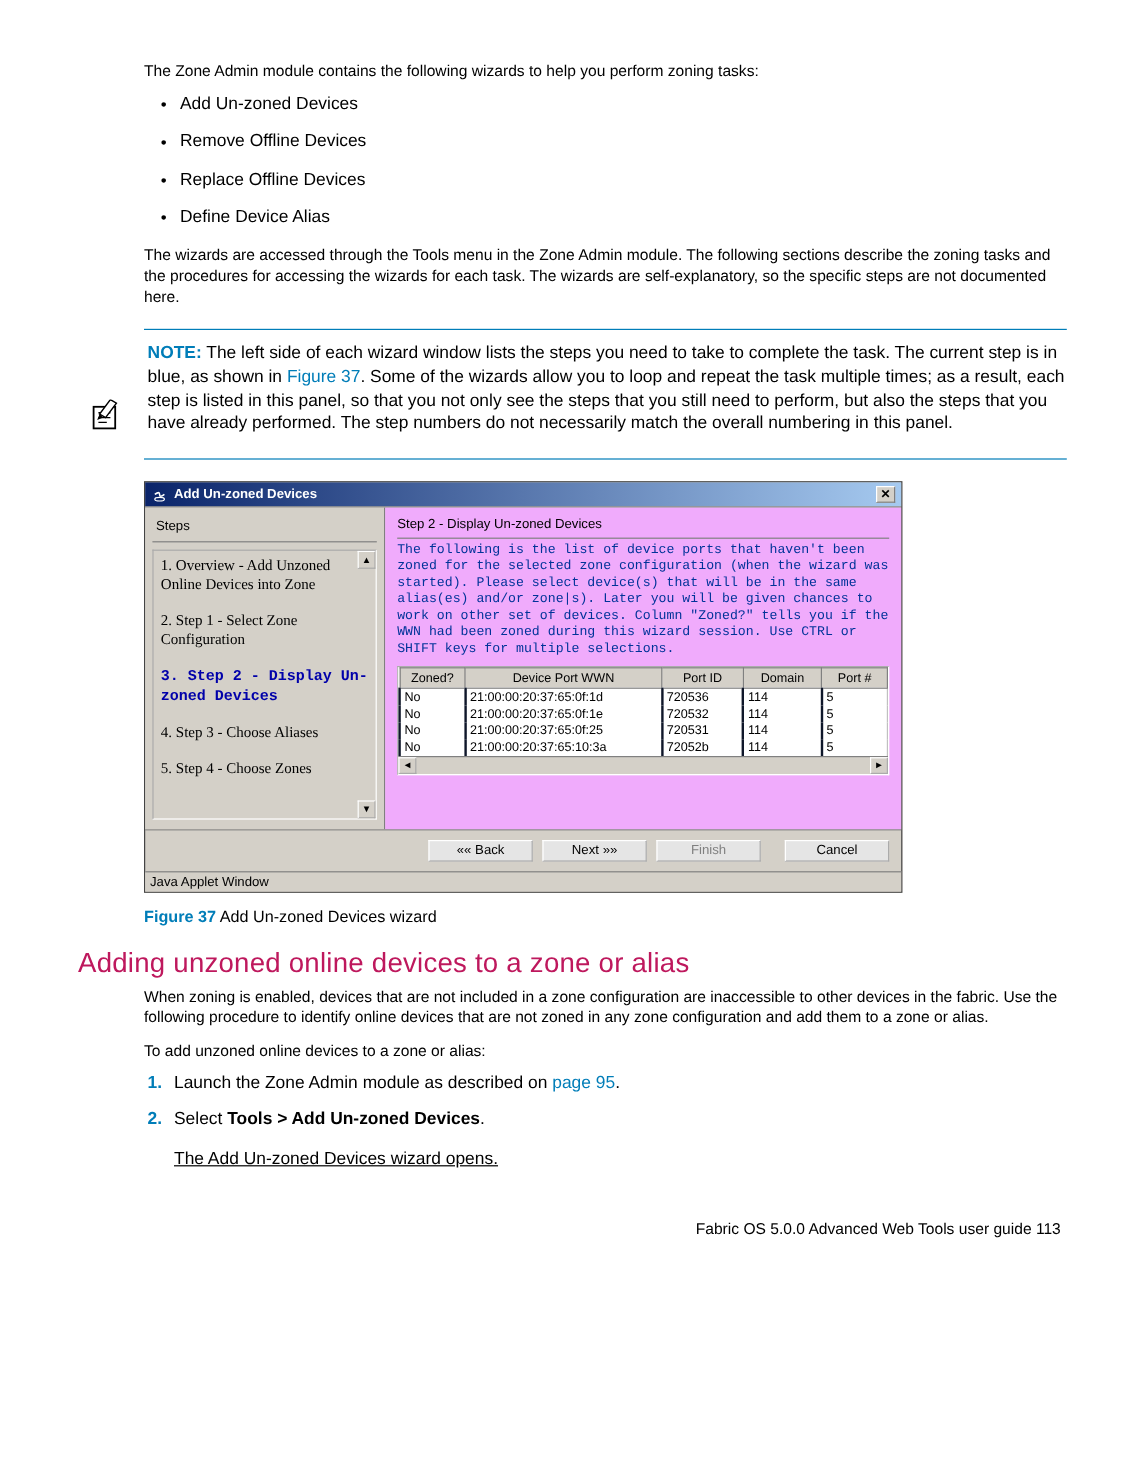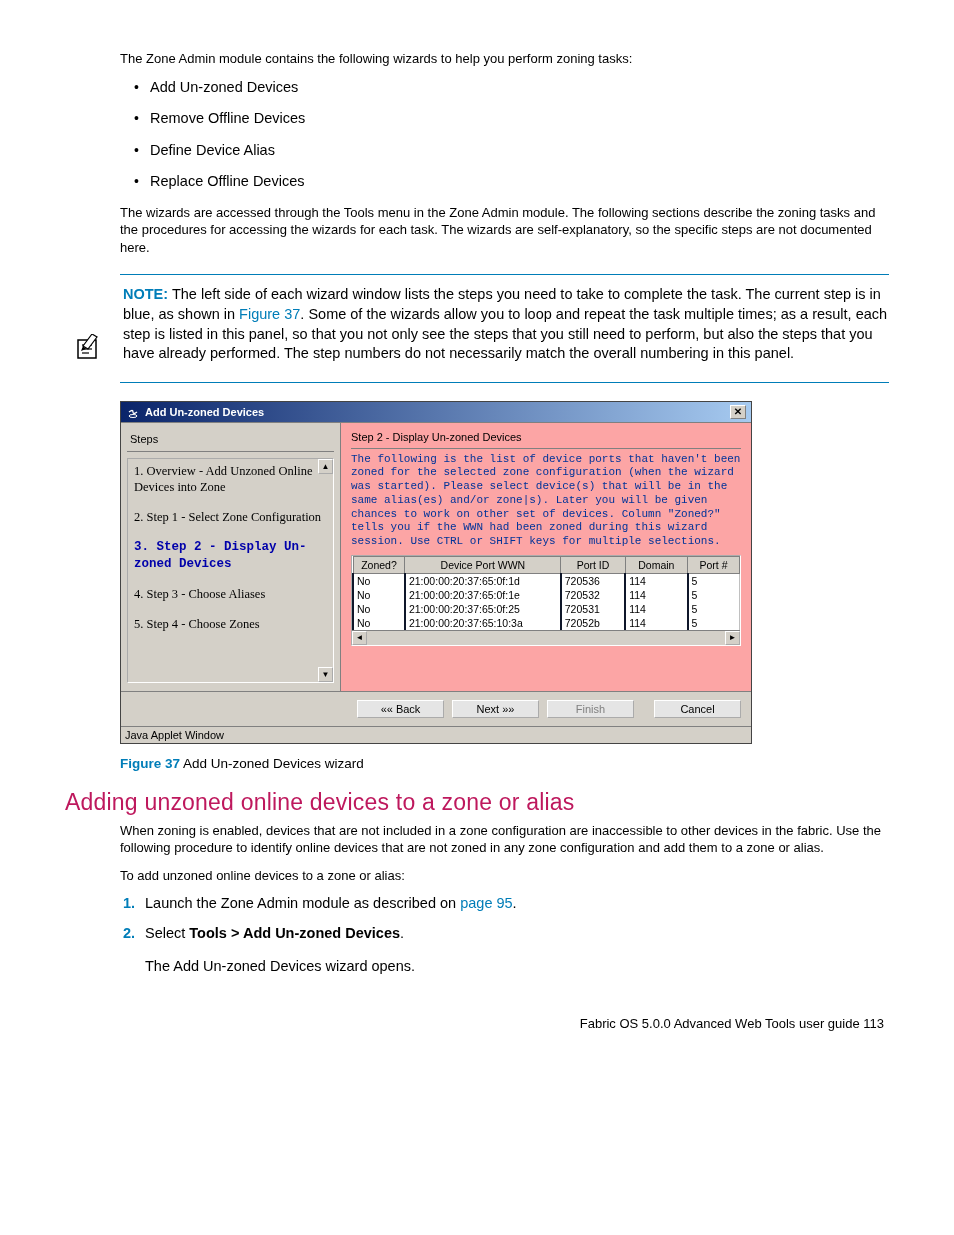--- a/index.html
+++ b/index.html
@@ -118,21 +118,21 @@
     color: #000;
     font-size: 10px;
     display: flex; align-items: center; justify-content: center;
     font-weight: bold;
   }
   .wizard-body {
     display: flex;
     border-top: 1px solid #808080;
   }
   .wizard-left {
-    width: 220px;
+    width: 200px;
     padding: 8px 6px;
     border-right: 1px solid #808080;
     background: #d4d0c8;
   }
   .wizard-left-title {
     font-size: 11px;
     padding: 2px 3px 6px 3px;
     border-bottom: 1px solid #808080;
     margin-bottom: 6px;
   }
@@ -164,21 +164,21 @@
     border: 1px outset #fff;
     font-size: 8px;
     text-align: center;
     line-height: 13px;
   }
   .scroll-up { top: 0; }
   .scroll-down { bottom: 0; }
   .wizard-right {
     flex: 1;
     padding: 8px 10px;
-    background: #fca5a5;
+    background: #f0abfc;
   }
   .wizard-right-title {
     font-size: 11px;
     padding-bottom: 5px;
     border-bottom: 1px solid #808080;
     margin-bottom: 4px;
   }
   .mono-desc {
     font-family: 'Courier New', monospace;
     font-size: 11px;
@@ -266,41 +266,42 @@
   ol.numbered li .num {
     position: absolute;
     left: -22px;
     color: #007db8;
     font-weight: bold;
   }
   .sub-indent {
     font-size: 14.5px;
     padding-left: 80px;
     margin-bottom: 10px;
+    text-decoration: underline;
   }
   .footer {
     text-align: right;
     font-size: 13px;
     margin-top: 42px;
     padding-right: 5px;
   }
 </style>
 </head>
 <body>
 
 <div class="page">
 
 
   <p class="body-text">The Zone Admin module contains the following wizards to help you perform zoning tasks:</p>
 
   <ul class="bullets">
     <li>Add Un-zoned Devices</li>
     <li>Remove Offline Devices</li>
+    <li>Replace Offline Devices</li>
     <li>Define Device Alias</li>
-    <li>Replace Offline Devices</li>
   </ul>
 
   <p class="body-text">The wizards are accessed through the Tools menu in the Zone Admin module. The following sections describe the zoning tasks and the procedures for accessing the wizards for each task. The wizards are self-explanatory, so the specific steps are not documented here.</p>
 
   <hr class="hr-blue">
 
   <div class="note-block">
     <div class="note-icon">
       <svg width="30" height="26" viewBox="0 0 30 26">
         <rect x="3" y="6" width="18" height="18" fill="none" stroke="#000" stroke-width="1.5"></rect>

